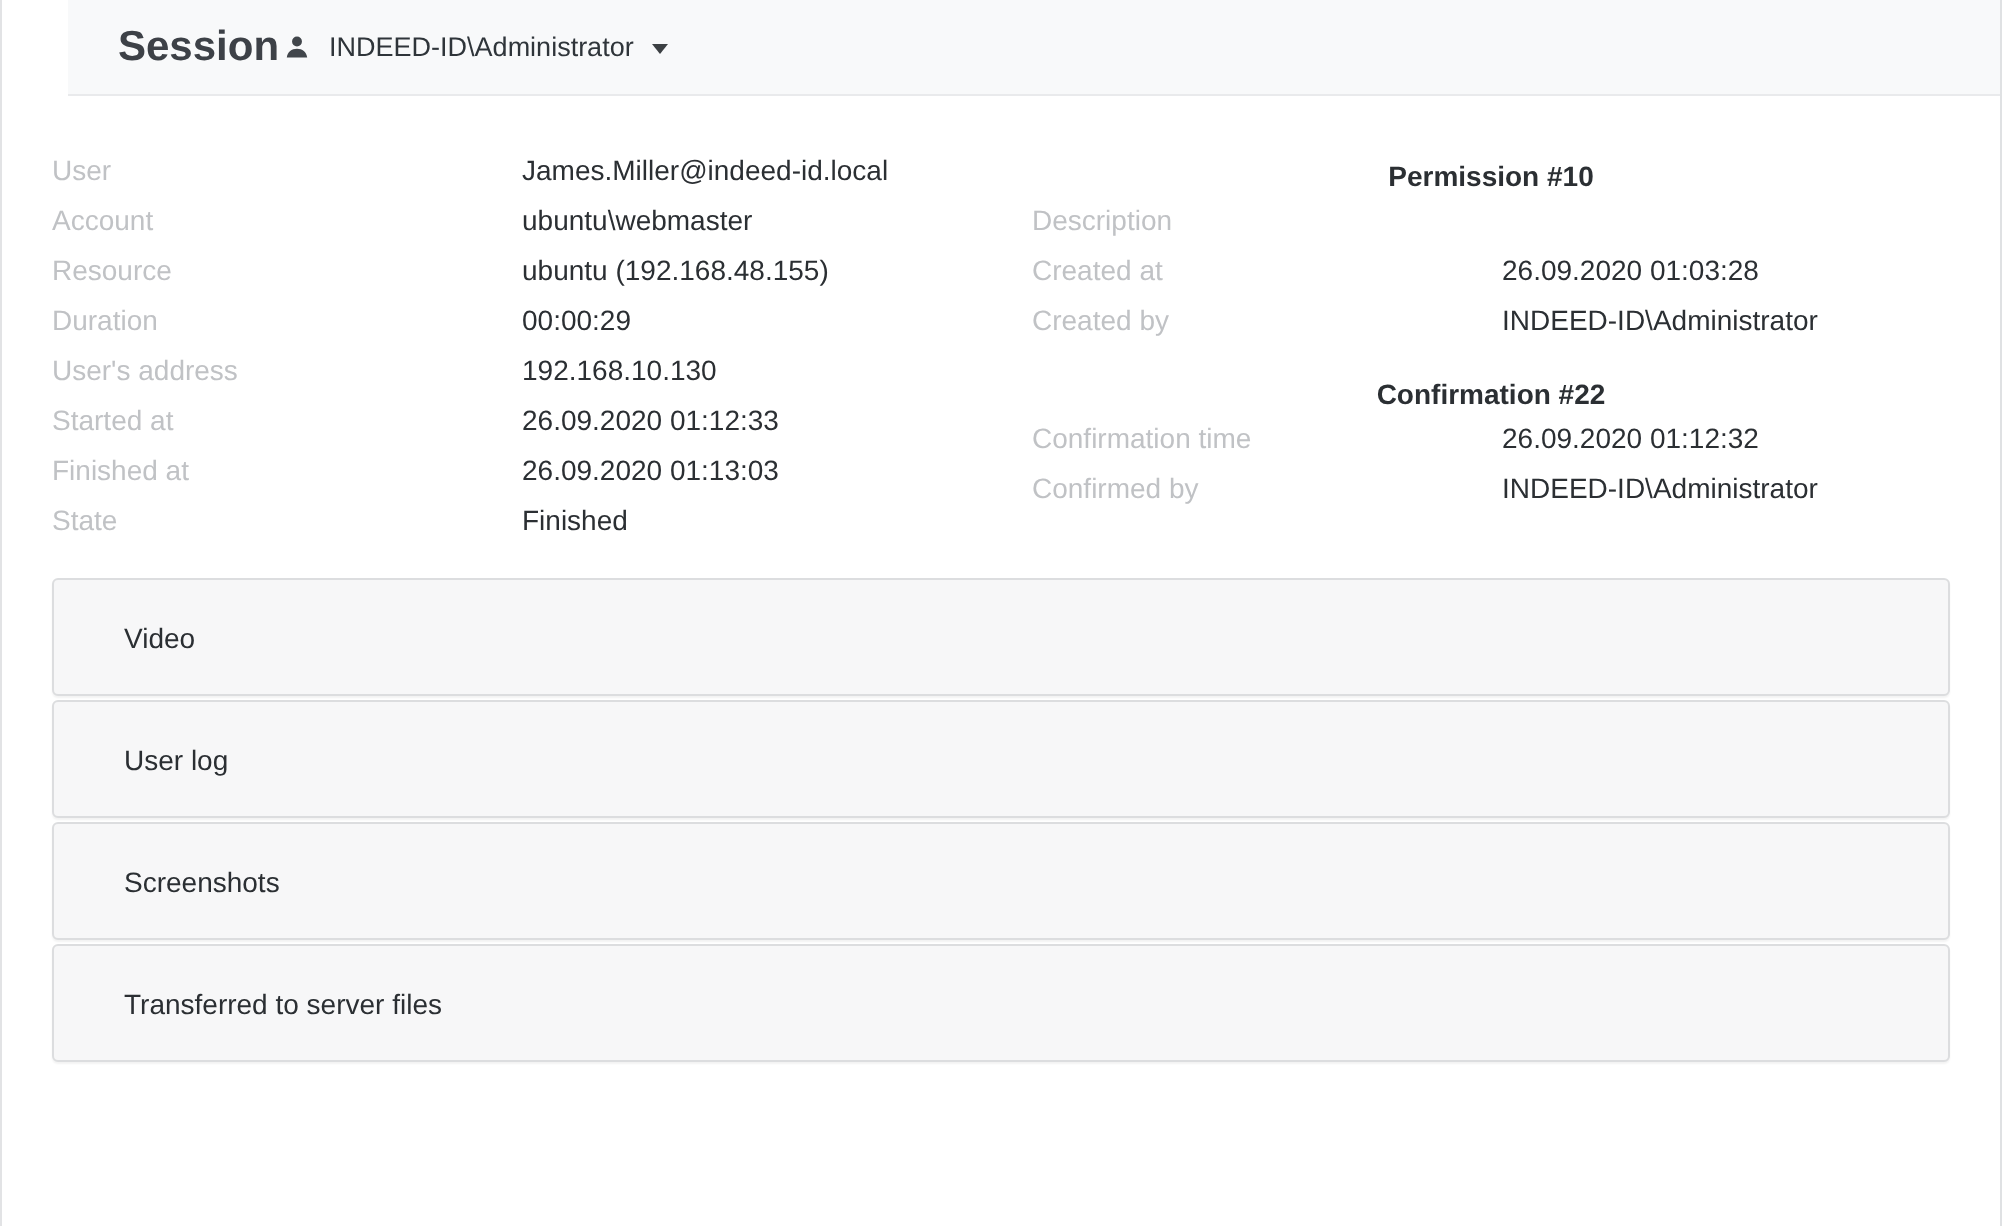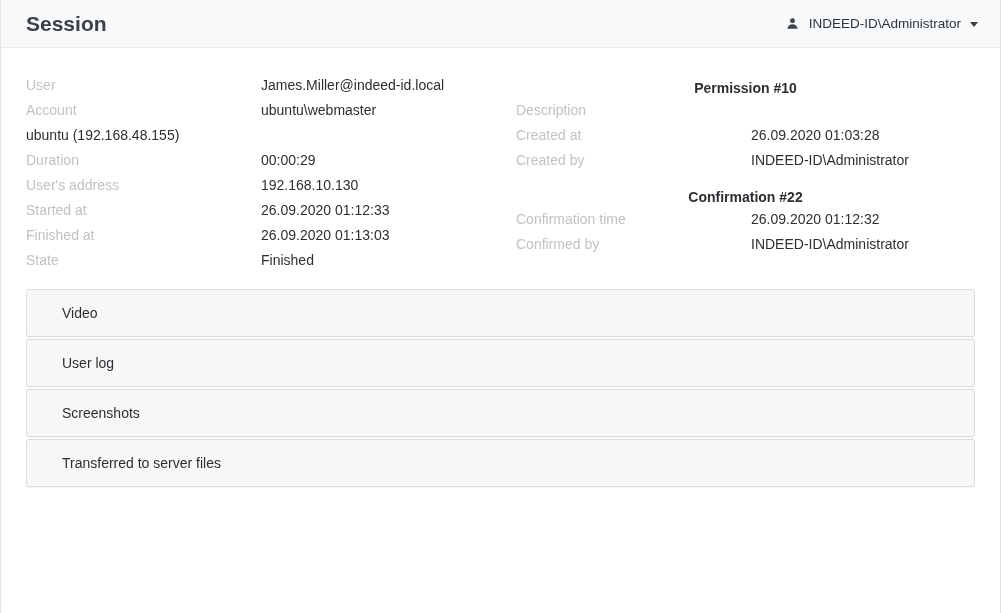--- a/index.html
+++ b/index.html
@@ -11,24 +11,25 @@
   }
   .page {
     width: 1001px; height: 613px;
     border-left: 1px solid #e2e3e5;
     border-right: 1px solid #dfe1e3;
     background: #ffffff;
   }
   
   .app-header {
     height: 48px;
-    display: flex; align-items: center; justify-content: space-between;
-    padding: 0 22px 0 25px;
+    display: flex; align-items: center; 
+    padding: 0 38px 0 25px;
     background: #f8f9fa;
     border-bottom: 1px solid #e9eaec;
+    margin-left: 33px;
   }
   .page-title {
     margin: 0;
     font-size: 21px; font-weight: 600; color: #3d4147;
   }
   .user-menu {
     display: flex; align-items: center; gap: 8px;
     font-size: 13.5px; color: #2f353a; cursor: pointer;
     user-select: none;
   }
@@ -48,21 +49,21 @@
   .detail-row .lbl { width: 235px; flex: none; color: #c0c2c5; }
   .detail-row .val { color: #2b2f33; white-space: nowrap; }
   .section-heading {
     margin: 0; height: 25px; line-height: 23px;
     font-size: 14px; font-weight: 700; color: #2b2f33; text-align: center;
   }
   .section-gap { margin-top: 9px; }
   
   .accordion { margin-top: 12px; }
   .acc-card {
-    height: 48px;
+    height: 59px;
     background: #f7f7f8;
     border: 1px solid #dcdddf;
     border-radius: 3px;
     display: flex; align-items: center;
     padding-left: 35px;
     font-size: 14px; color: #2b2f33;
     cursor: pointer;
     box-shadow: 0 1px 1px rgba(0,0,0,0.05);
   }
   .acc-card + .acc-card { margin-top: 2px; }
@@ -92,20 +93,21 @@
       <div class="col-left">
         <div class="detail-row">
           <span class="lbl">User</span>
           <span class="val">James.Miller@indeed-id.local</span>
         </div>
         <div class="detail-row">
           <span class="lbl">Account</span>
           <span class="val">ubuntu\webmaster</span>
         </div>
         <div class="detail-row">
+          <span class="lbl">Resource</span>
           <span class="val">ubuntu (192.168.48.155)</span>
         </div>
         <div class="detail-row">
           <span class="lbl">Duration</span>
           <span class="val">00:00:29</span>
         </div>
         <div class="detail-row">
           <span class="lbl">User's address</span>
           <span class="val">192.168.10.130</span>
         </div>

